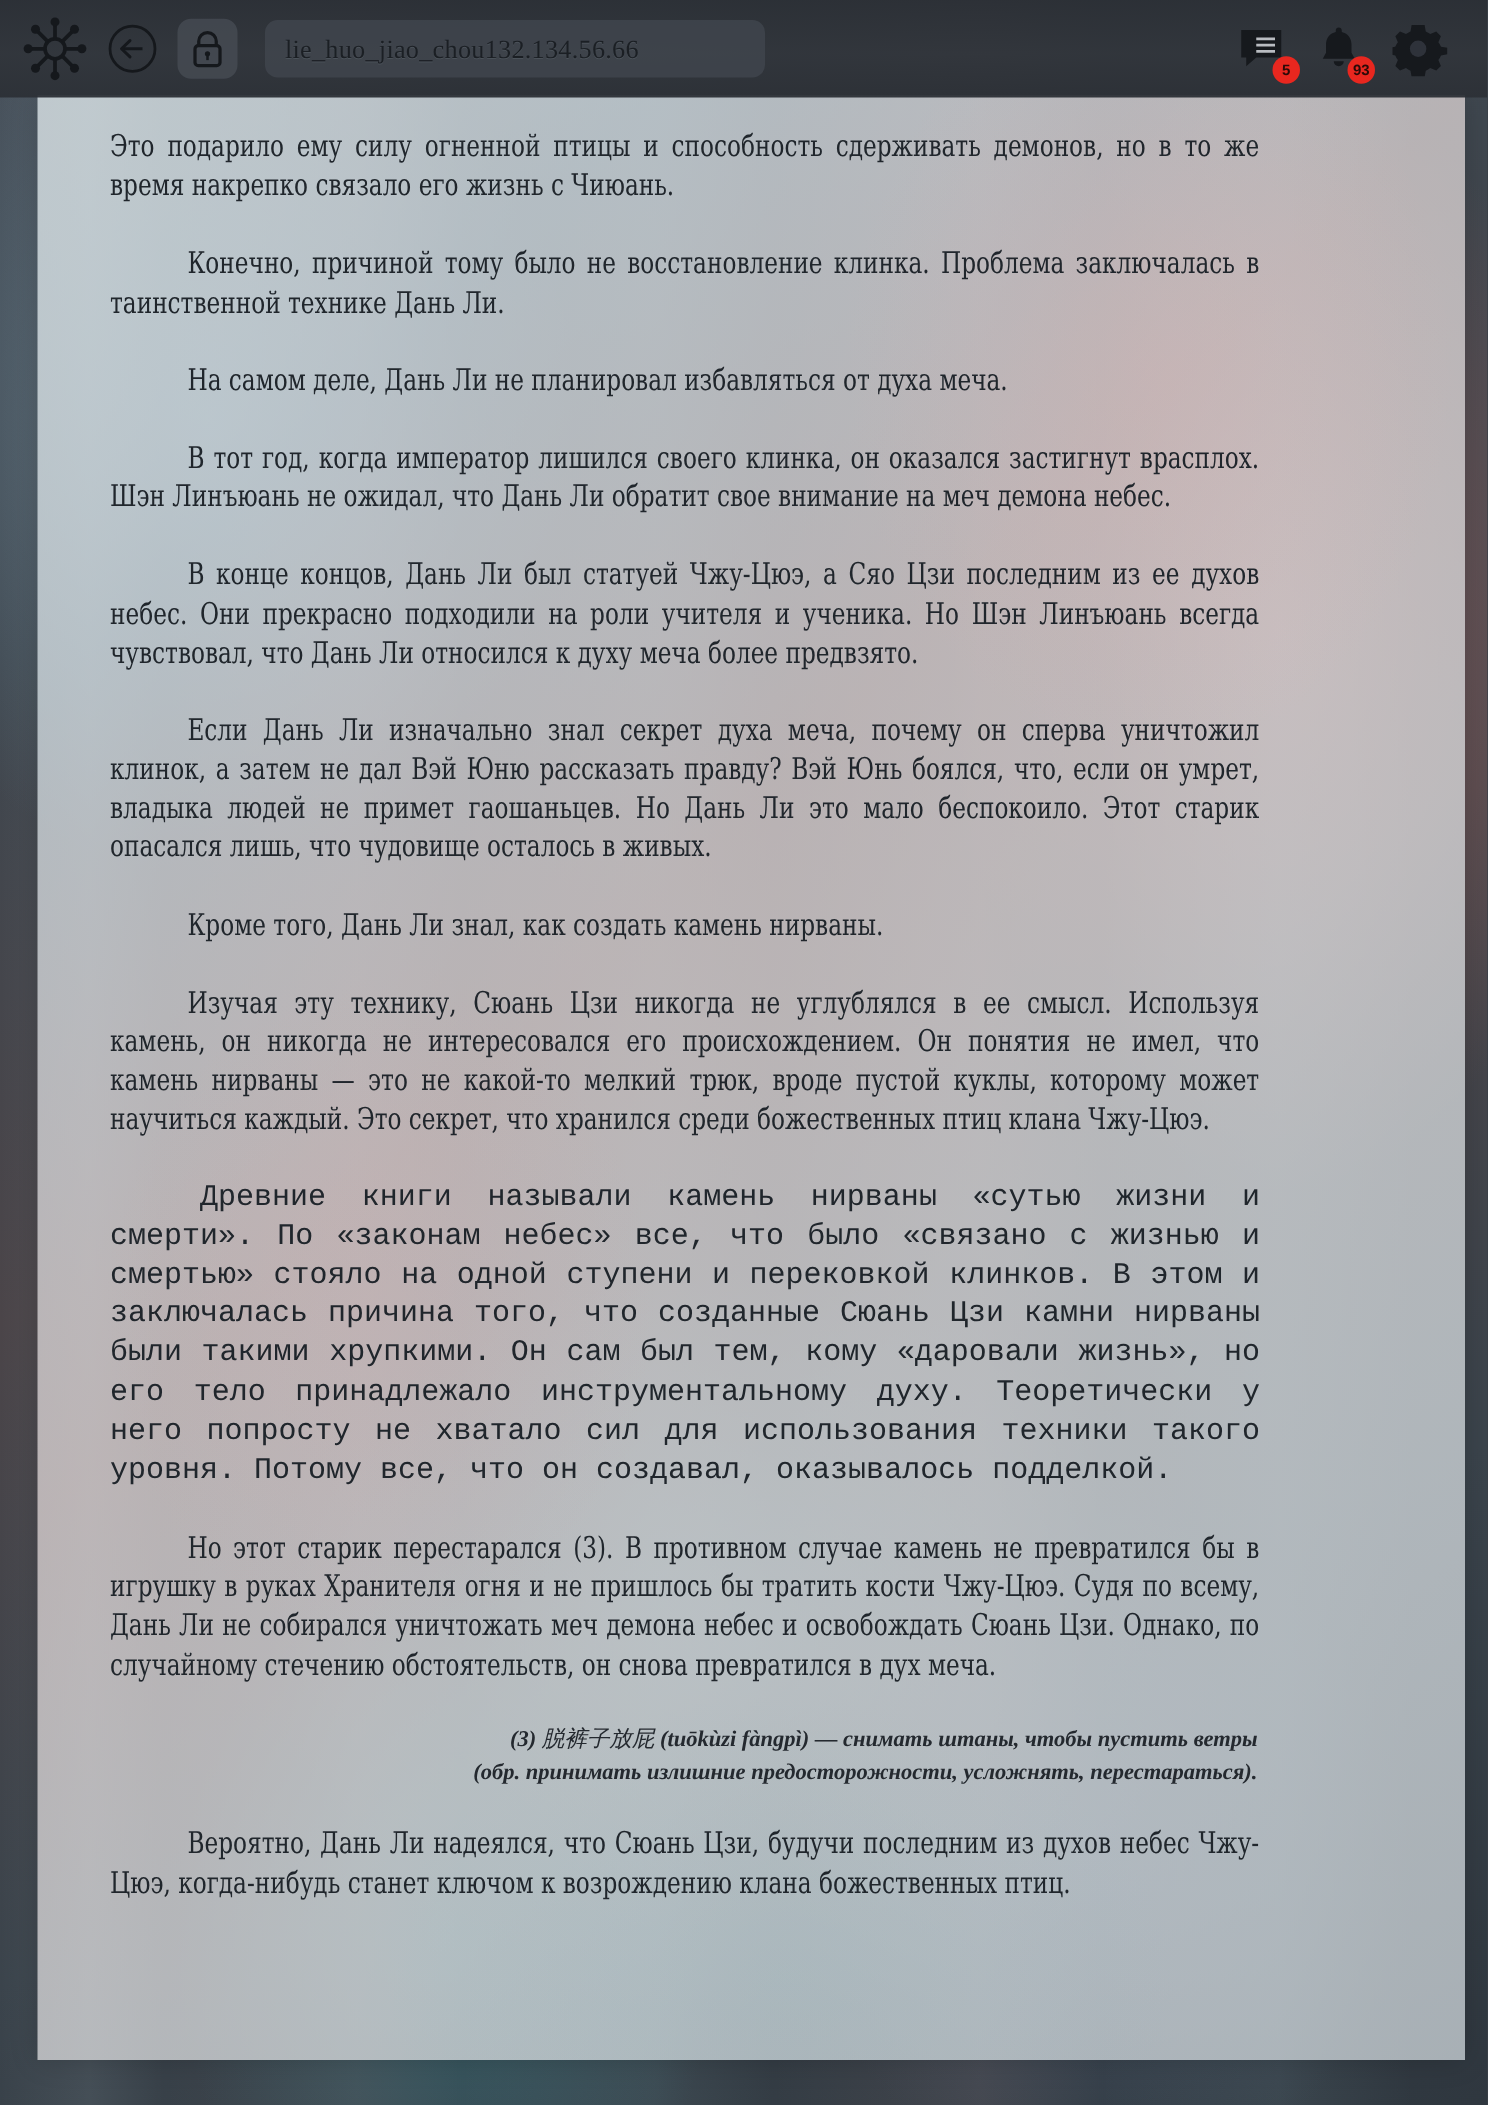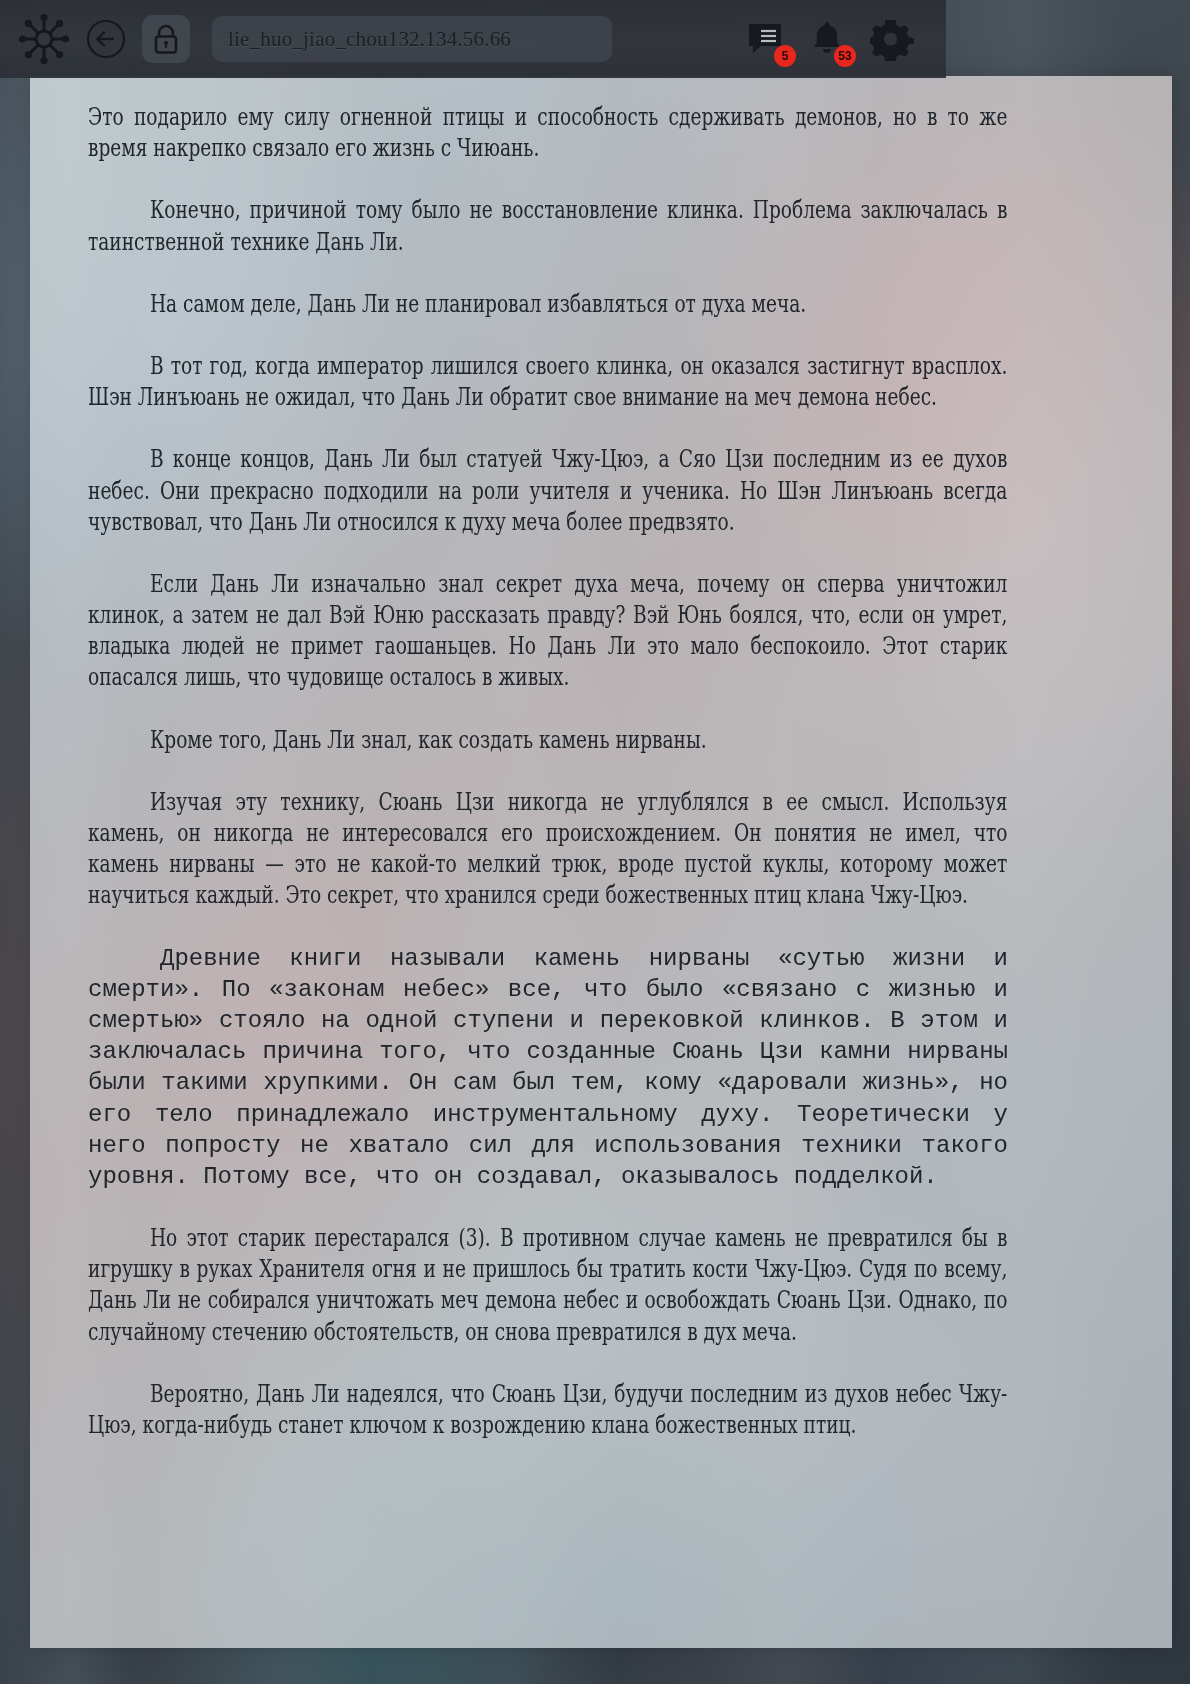--- a/index.html
+++ b/index.html
@@ -49,21 +49,21 @@
         rgba(255,255,255,0.00) 74%,
         rgba(160,200,210,0.10) 86%,
         rgba(255,255,255,0.00) 95%);
     opacity: 0.9;
   }
 
   
   .toolbar {
     position: absolute;
     top: 0; left: 0;
-    width: 946px;
+    width: 1190px;
     height: 78px;
     background: linear-gradient(180deg, rgba(42,46,52,0.93) 0%, rgba(48,52,58,0.93) 55%, rgba(44,48,54,0.95) 100%);
     display: flex;
     align-items: center;
     box-sizing: border-box;
     padding: 0 22px 0 18px;
     z-index: 10;
   }
   .tb-left {
     display: flex;
@@ -292,21 +292,21 @@
         <span class="badge">5</span>
       </span>
 
       <span class="badge-wrap">
         <span class="icon-btn">
           <svg width="34" height="38" viewBox="0 0 34 38">
             <path d="M17 2 c-1.4 0 -2.4 1 -2.4 2.3 v1.3 c-4.6 1 -7.8 5 -7.8 9.9 v6.6 l-2.6 4.8 h25.6 l-2.6 -4.8 v-6.6 c0 -4.9 -3.2 -8.9 -7.8 -9.9 v-1.3 c0 -1.3 -1 -2.3 -2.4 -2.3 z" fill="#16191d"></path>
             <path d="M13 29 a4 4 0 0 0 8 0 z" fill="#16191d"></path>
           </svg>
         </span>
-        <span class="badge">53</span>
+        <span class="badge">93</span>
       </span>
 
       <span class="icon-btn">
         <svg width="44" height="44" viewBox="0 0 44 44">
           <path d="M22 3 l5.2 0 0.9 5.1 a14.5 14.5 0 0 1 3.6 2.1 l4.8 -2 3.7 3.7 -2 4.8 a14.5 14.5 0 0 1 2.1 3.6 l5.1 0.9 0 5.2 -5.1 0.9 a14.5 14.5 0 0 1 -2.1 3.6 l2 4.8 -3.7 3.7 -4.8 -2 a14.5 14.5 0 0 1 -3.6 2.1 l-0.9 5.1 -5.2 0 -5.2 0 -0.9 -5.1 a14.5 14.5 0 0 1 -3.6 -2.1 l-4.8 2 -3.7 -3.7 2 -4.8 a14.5 14.5 0 0 1 -2.1 -3.6 l-5.1 -0.9 0 -5.2 5.1 -0.9 a14.5 14.5 0 0 1 2.1 -3.6 l-2 -4.8 3.7 -3.7 4.8 2 a14.5 14.5 0 0 1 3.6 -2.1 l0.9 -5.1 z" fill="#16191d" transform="translate(-1.5,0)"></path>
           <circle cx="20.5" cy="22" r="6.6" fill="#2e323a"></circle>
         </svg>
       </span>
     </div>
   </div>
@@ -320,19 +320,26 @@
       <p class="para narrow">Конечно, причиной тому было не восстановление клинка. Проблема заключалась в таинственной технике Дань Ли.</p>
       <p class="para narrow">На самом деле, Дань Ли не планировал избавляться от духа меча.</p>
       <p class="para narrow">В тот год, когда император лишился своего клинка, он оказался застигнут врасплох. Шэн Линъюань не ожидал, что Дань Ли обратит свое внимание на меч демона небес.</p>
       <p class="para narrow">В конце концов, Дань Ли был статуей Чжу-Цюэ, а Сяо Цзи последним из ее духов небес. Они прекрасно подходили на роли учителя и ученика. Но Шэн Линъюань всегда чувствовал, что Дань Ли относился к духу меча более предвзято.</p>
       <p class="para narrow">Если Дань Ли изначально знал секрет духа меча, почему он сперва уничтожил клинок, а затем не дал Вэй Юню рассказать правду? Вэй Юнь боялся, что, если он умрет, владыка людей не примет гаошаньцев. Но Дань Ли это мало беспокоило. Этот старик опасался лишь, что чудовище осталось в живых.</p>
       <p class="para narrow">Кроме того, Дань Ли знал, как создать камень нирваны.</p>
       <p class="para narrow">Изучая эту технику, Сюань Цзи никогда не углублялся в ее смысл. Используя камень, он никогда не интересовался его происхождением. Он понятия не имел, что камень нирваны — это не какой-то мелкий трюк, вроде пустой куклы, которому может научиться каждый. Это секрет, что хранился среди божественных птиц клана Чжу-Цюэ.</p>
       <p class="para wide">Древние книги называли камень нирваны «сутью жизни и смерти». По «законам небес» все, что было «связано с жизнью и смертью» стояло на одной ступени и перековкой клинков. В этом и заключалась причина того, что созданные Сюань Цзи камни нирваны были такими хрупкими. Он сам был тем, кому «даровали жизнь», но его тело принадлежало инструментальному духу. Теоретически у него попросту не хватало сил для использования техники такого уровня. Потому все, что он создавал, оказывалось подделкой.</p>
       <p class="para narrow">Но этот старик перестарался (3). В противном случае камень не превратился бы в игрушку в руках Хранителя огня и не пришлось бы тратить кости Чжу-Цюэ. Судя по всему, Дань Ли не собирался уничтожать меч демона небес и освобождать Сюань Цзи. Однако, по случайному стечению обстоятельств, он снова превратился в дух меча.</p>
 
+      <p class="footnote">
+        <span>(3)</span>
+        <span class="fn-han">脱裤子放屁</span>
+        <span>(tuōkùzi fàngpì)</span>
+        <span>— снимать штаны, чтобы пустить ветры</span><br>
+        <span>(обр. принимать излишние предосторожности, усложнять, перестараться).</span>
+      </p>
 
       <p class="para narrow">Вероятно, Дань Ли надеялся, что Сюань Цзи, будучи последним из духов небес Чжу-Цюэ, когда-нибудь станет ключом к возрождению клана божественных птиц.</p>
 
     </div>
   </div>
 
 </div>
 
 </body></html>

